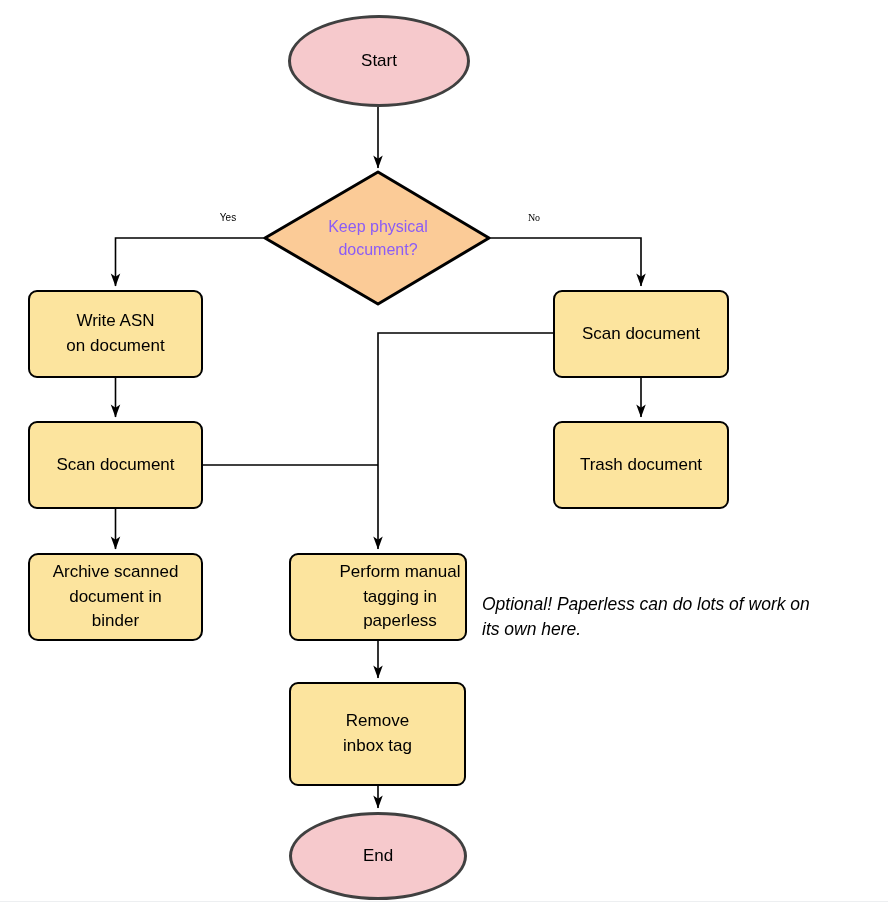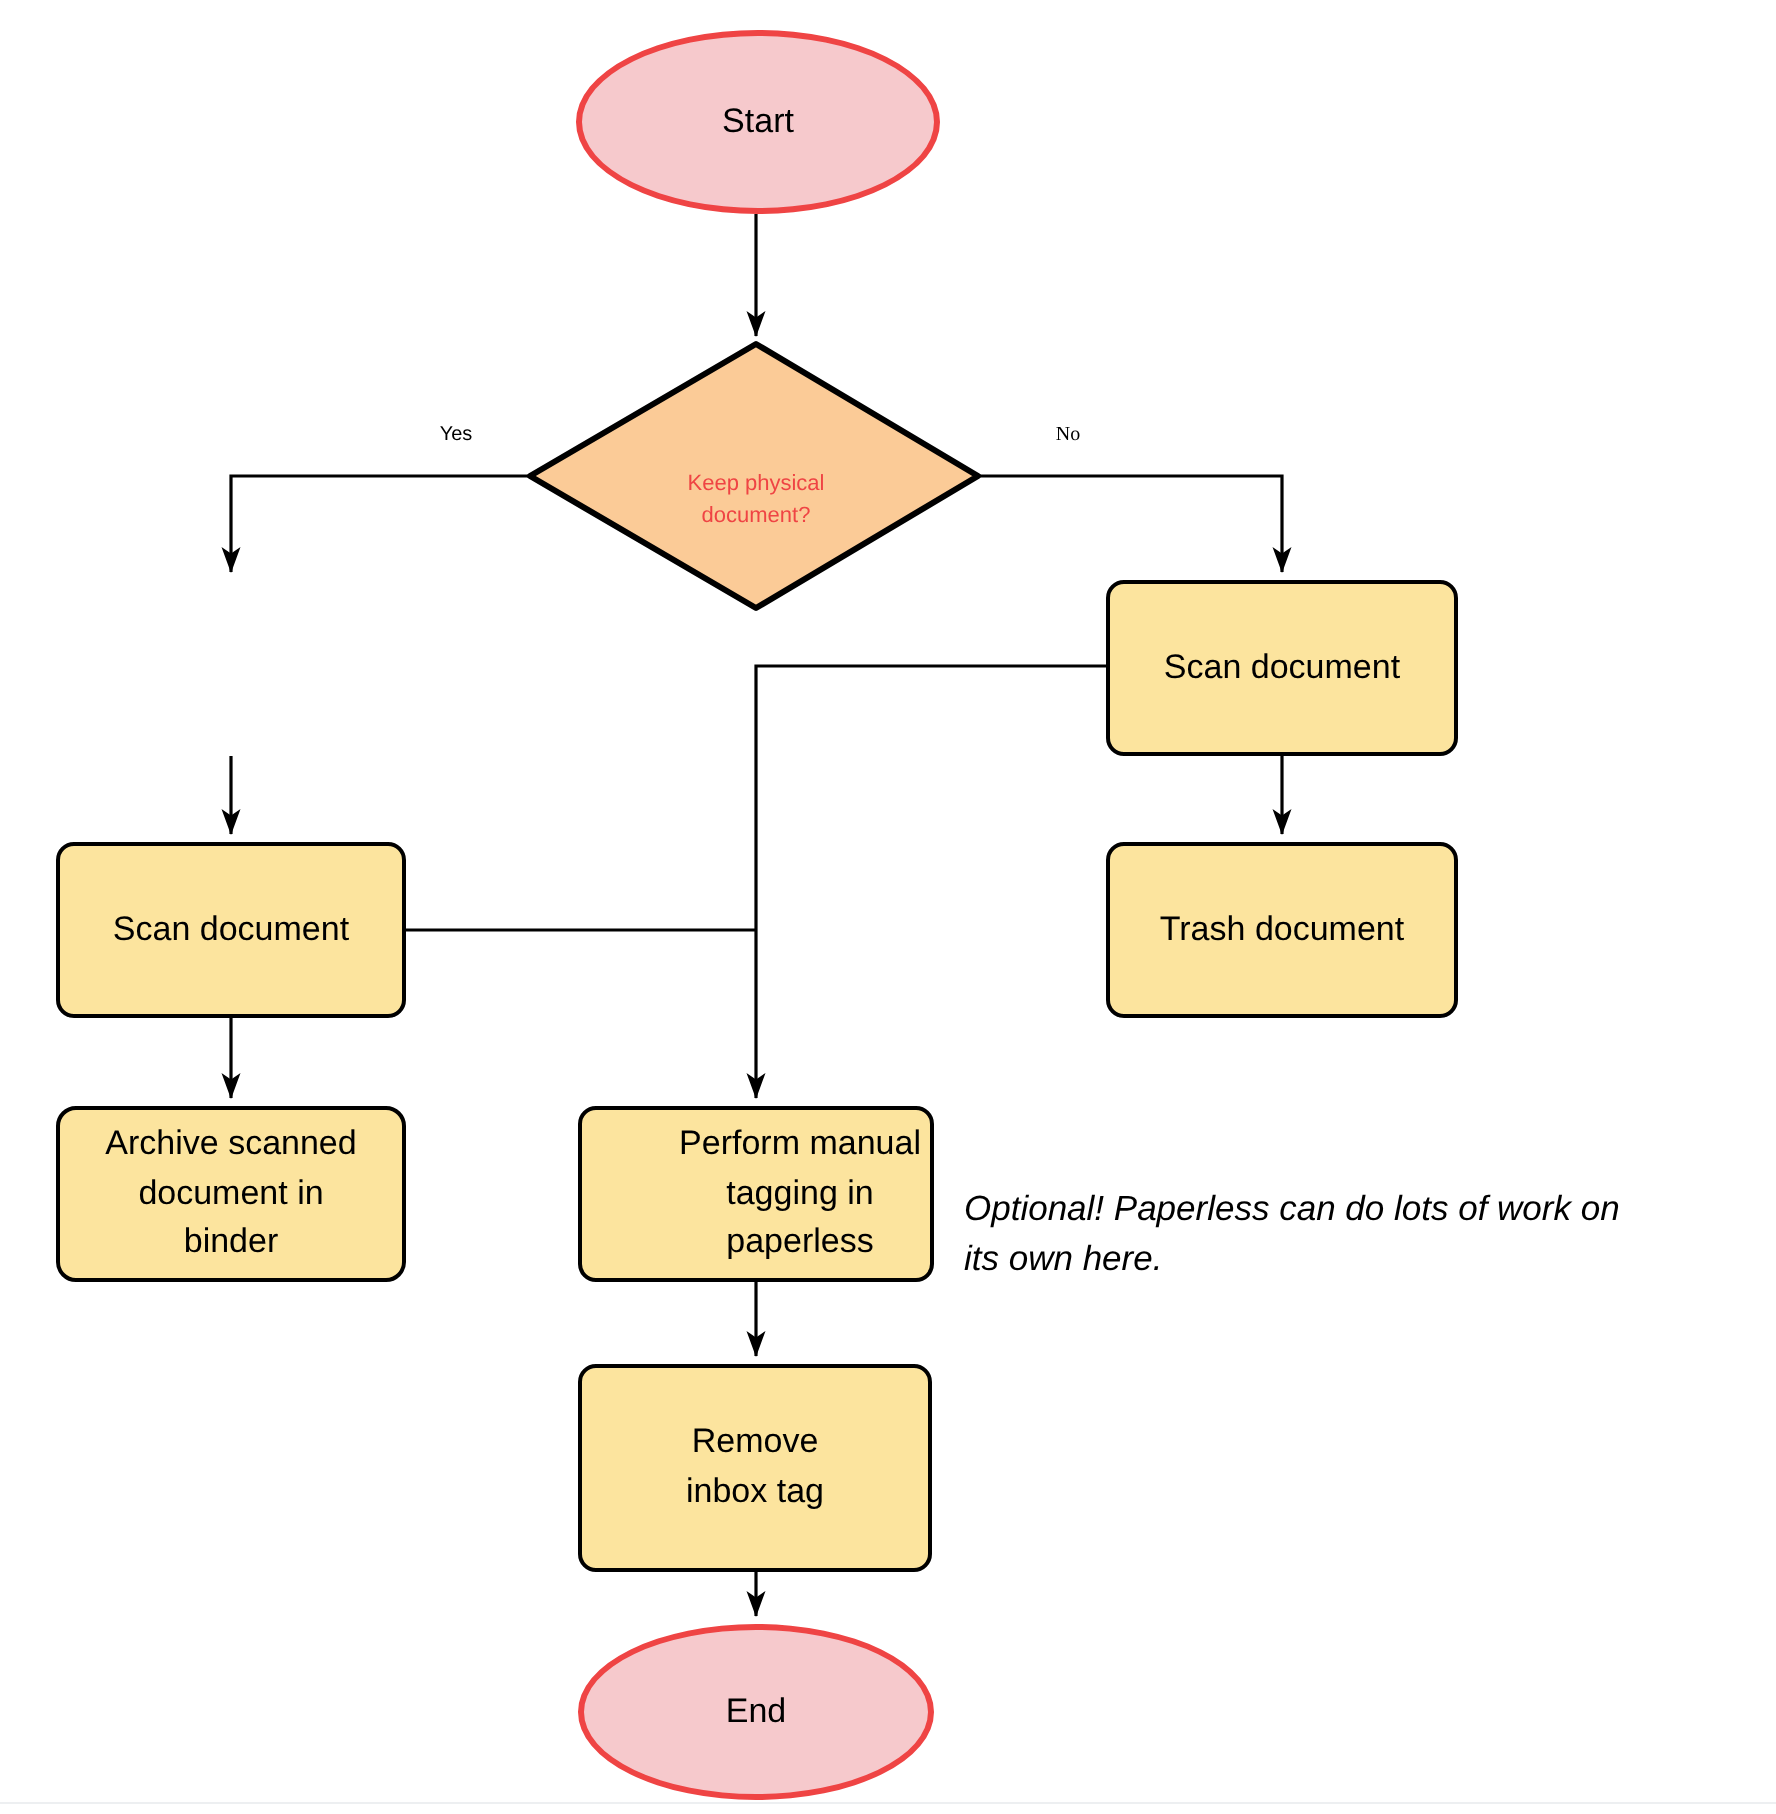--- a/index.html
+++ b/index.html
@@ -24,32 +24,32 @@
     white-space: pre-line;
     box-sizing: border-box;
   }
   .process {
     background: #FCE49E;
     border: 2.5px solid #000000;
     border-radius: 9px;
   }
   .terminator {
     background: #F6C9CC;
-    border: 3px solid #ef4444;
+    border: 3px solid #404040;
     border-radius: 50%;
   }
   .decision-label {
     position: absolute;
     display: flex;
-    align-items: flex-end;
+    align-items: center;
     justify-content: center;
     text-align: center;
-    font-size: 11px;
+    font-size: 16px;
     line-height: 1.45;
-    color: #ef4444;
+    color: #8b5cf6;
     white-space: pre-line;
   }
   .edge-label {
     position: absolute;
     font-size: 10px;
     color: #000000;
     text-align: center;
   }
   .annotation {
     position: absolute;
@@ -109,20 +109,24 @@
 
   <div class="decision-label" style="left:293px; top:209px; width:170px; height:58px;">
     <span>Keep physical
 document?</span>
   </div>
 
   <div class="edge-label" style="left:206px; top:212px; width:44px;">Yes</div>
 
   <div class="edge-label" style="left:512px; top:212px; width:44px;font-family:Liberation Serif, serif;">No</div>
 
+  <div class="node process" style="left:28px; top:290px; width:175px; height:88px;">
+    <span>Write ASN
+on document</span>
+  </div>
 
   <div class="node process" style="left:28px; top:421px; width:175px; height:88px;">
     <span>Scan document</span>
   </div>
 
   <div class="node process" style="left:28px; top:553px; width:175px; height:88px;border-radius:10px;">
     <span>Archive scanned
 document in
 binder</span>
   </div>

